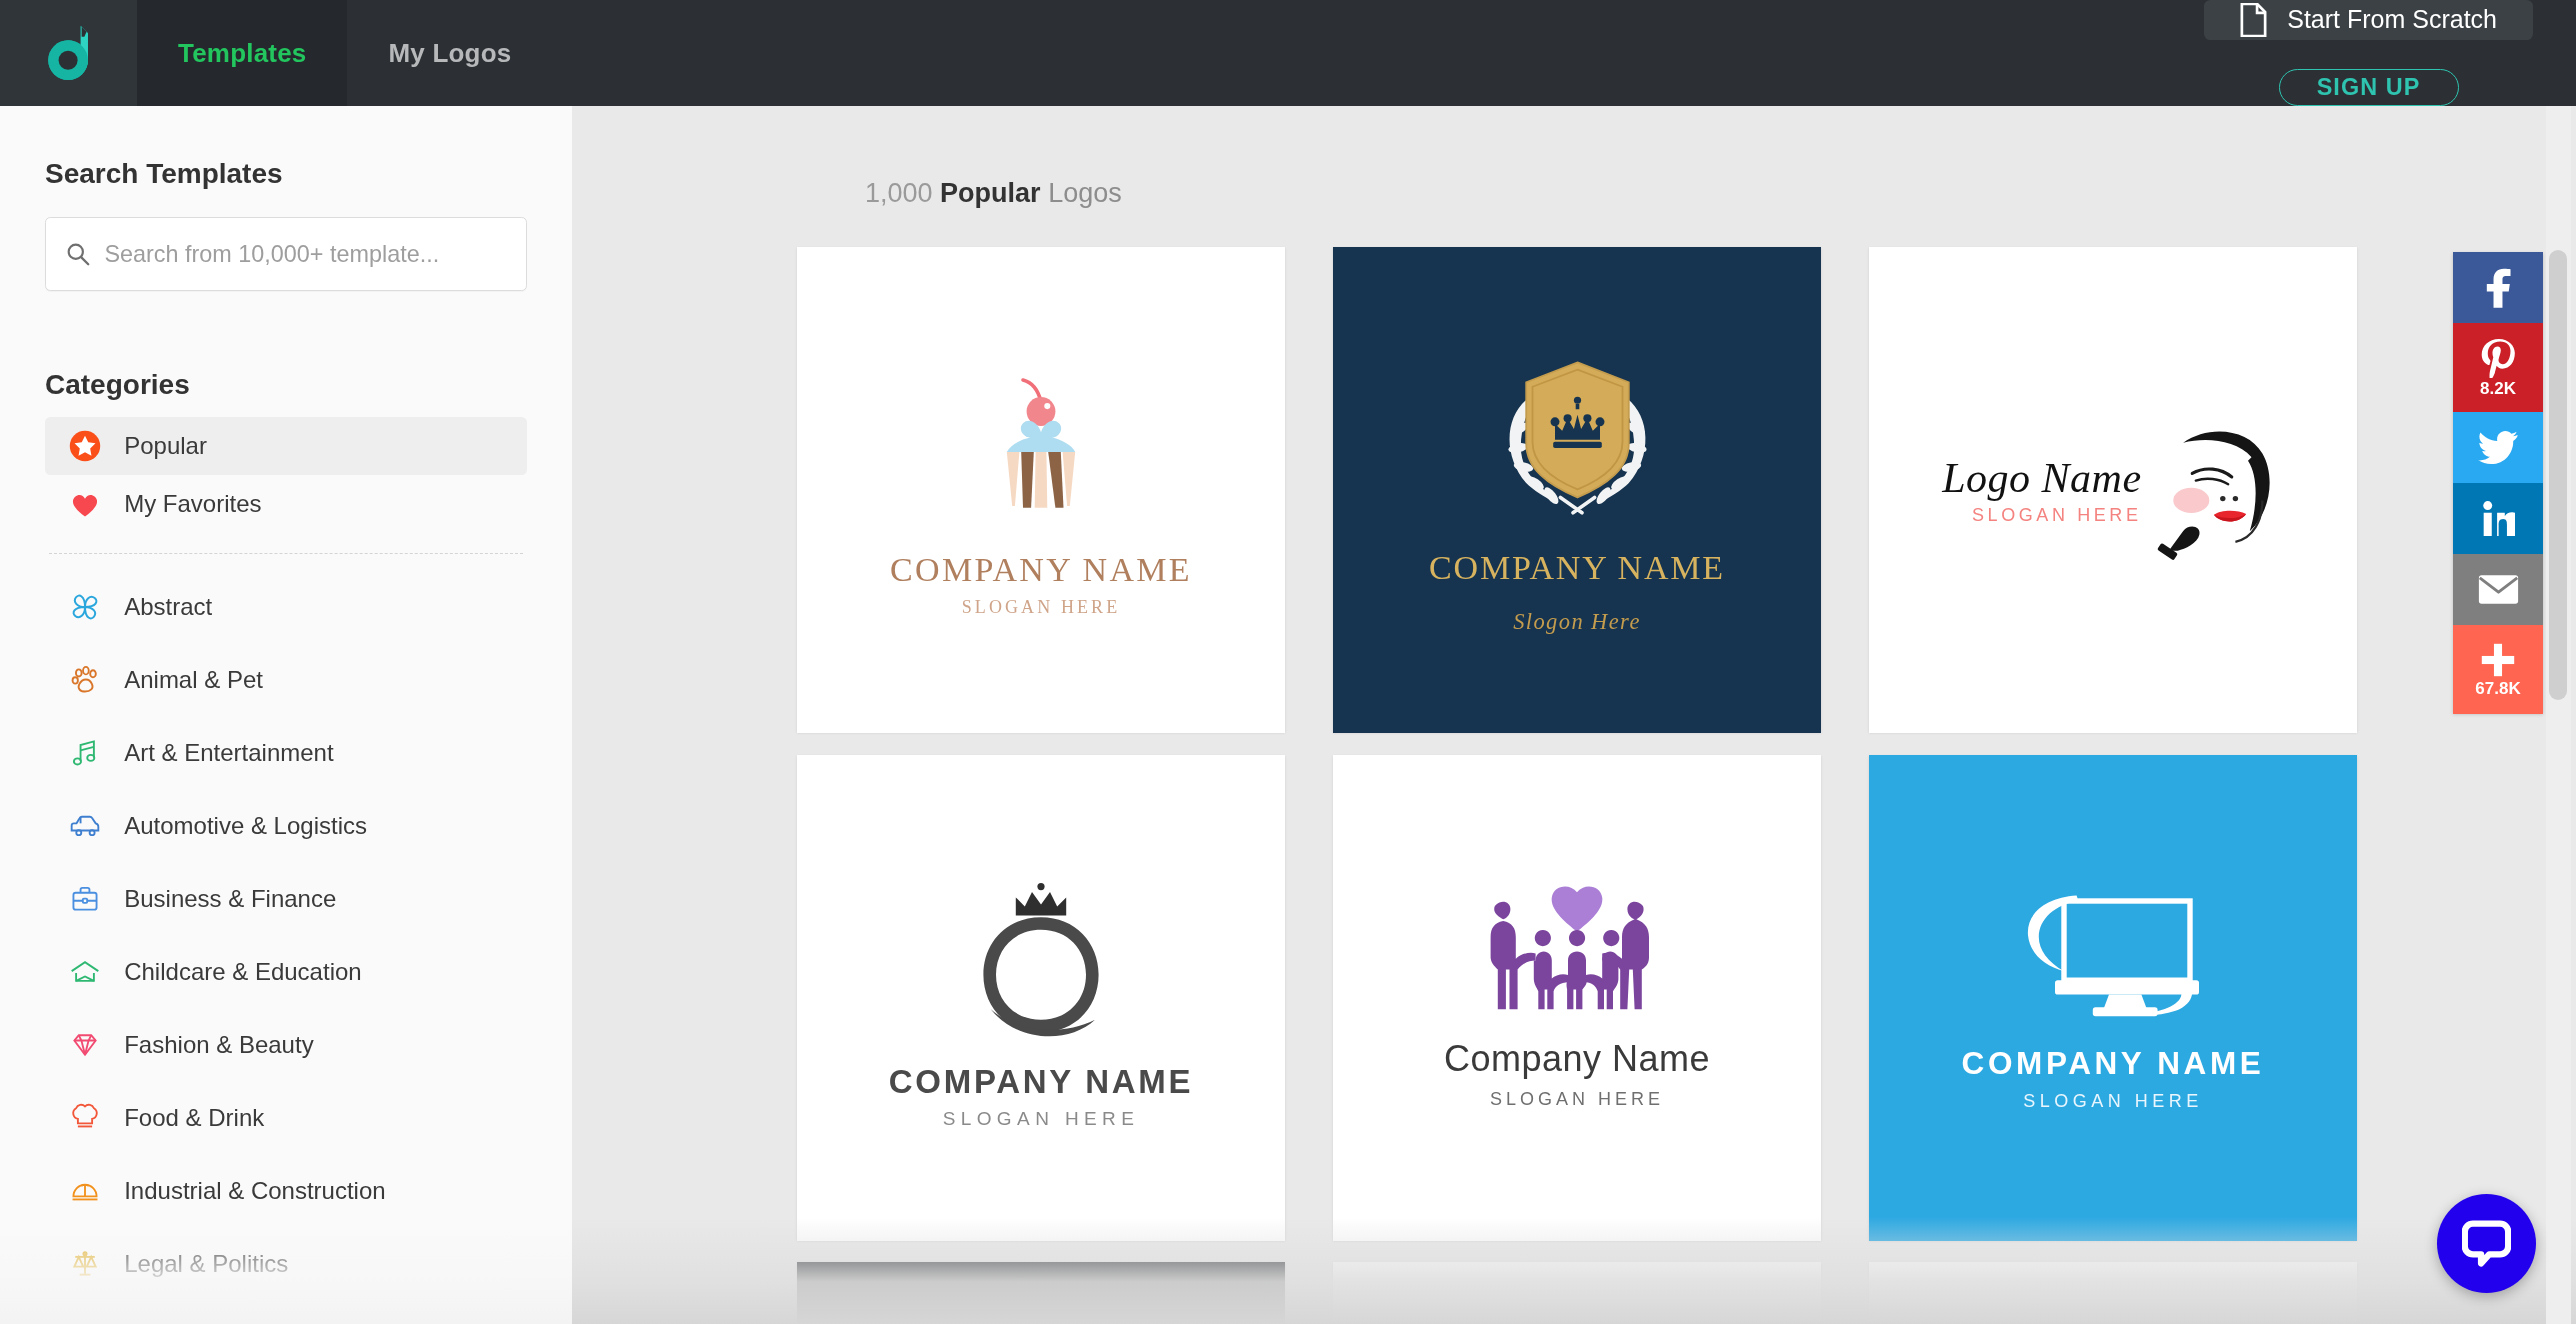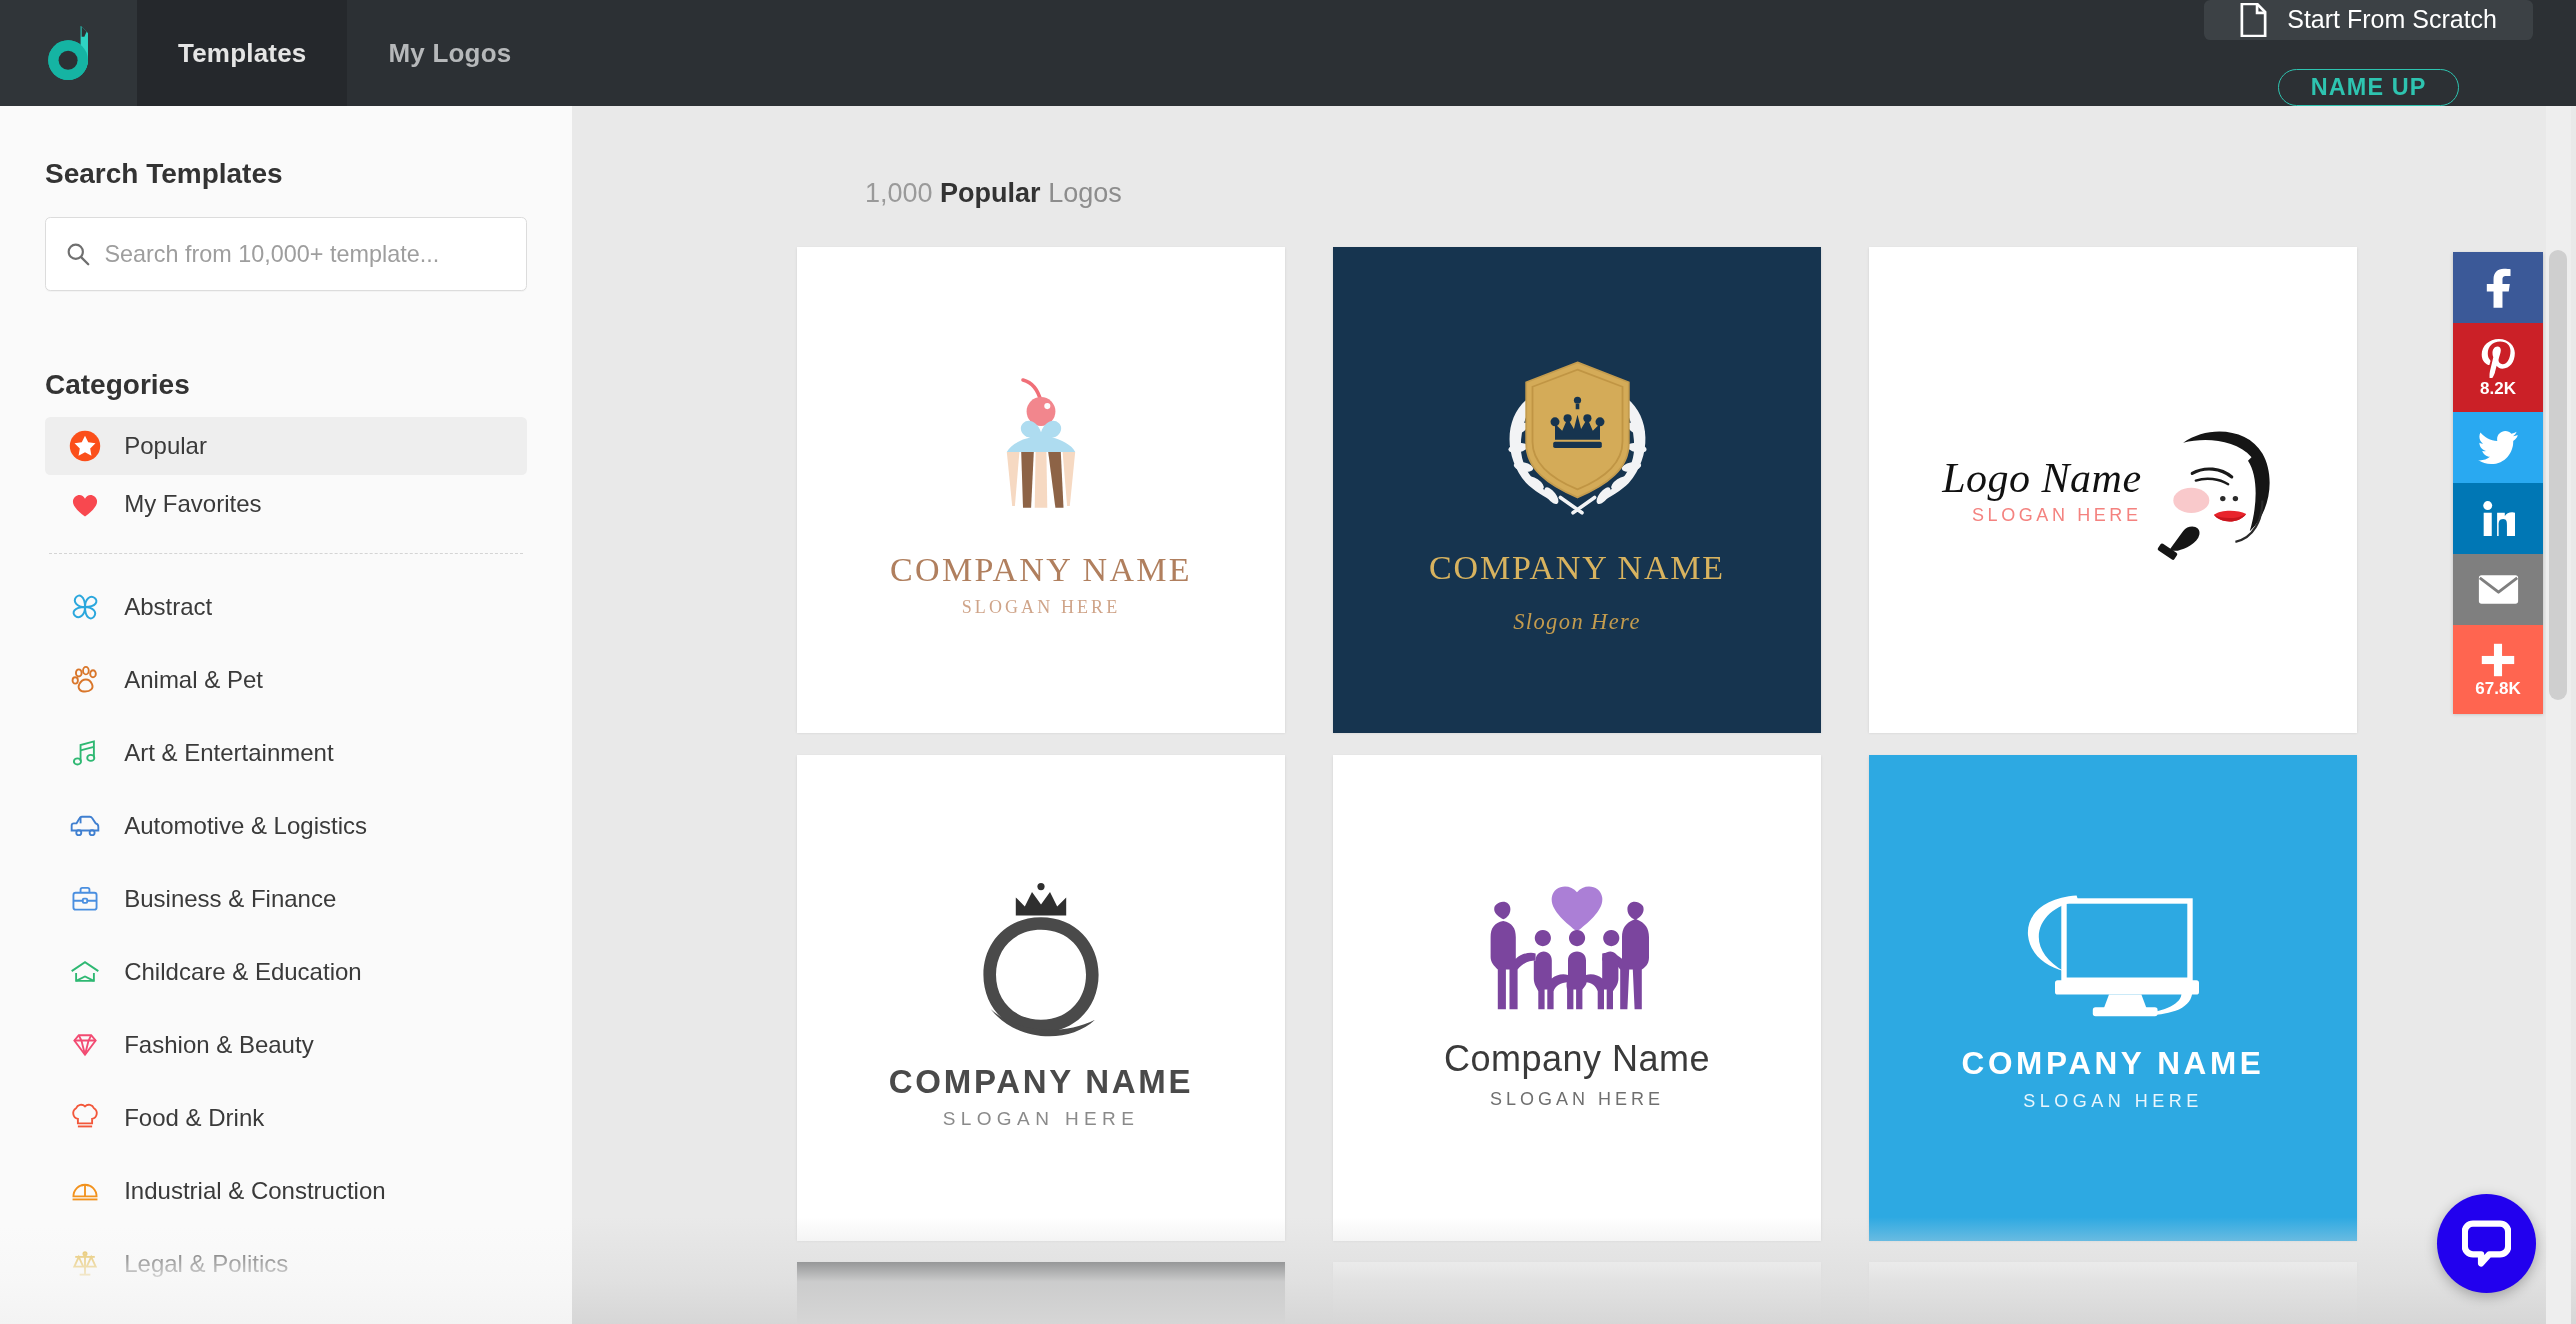--- a/index.html
+++ b/index.html
@@ -25,21 +25,21 @@
     background: #303539;
   }
   .logo-mark { width: 56px; height: 58px; display:block; }
   .nav-tabs { display: flex; align-items: stretch; }
   .nav-tab {
     display: flex; align-items: center; justify-content: center;
     padding: 0 41px;
     font-size: 26px; font-weight: bold; letter-spacing: 0.2px;
     color: #b6b8ba; cursor: pointer; user-select: none;
   }
-  .nav-tab.active { color: #e5e5e5; background: #25282c; font-weight: bold; }
+  .nav-tab.active { color: #22c55e; background: #25282c; font-weight: bold; }
   .header-spacer { flex: 1; }
   .header-right {
     display: flex; align-items: center; gap: 29px;
     padding-right: 43px;
     flex-direction: column;
   }
   .scratch-btn {
     display: flex; align-items: center; gap: 20px;
     background: #3c4145;
     border-radius: 6.3px;
@@ -244,21 +244,21 @@
 
   <div class="header-right">
     <div class="scratch-btn">
       <svg class="doc-icon" viewBox="0 0 30 38">
         <path d="M2 1 h17 l9 9 v27 h-26 z" fill="none" stroke="#ffffff" stroke-width="3"></path>
         <path d="M19 1 v10 h9" fill="none" stroke="#ffffff" stroke-width="3"></path>
       </svg>
       <span>Start From Scratch</span>
     </div>
     <div class="signup-btn">
-      <span>NAME UP</span>
+      <span>SIGN UP</span>
     </div>
   </div>
 </div>
 
 <div class="sidebar">
   <div class="sidebar-inner">
     <div class="side-heading">Search Templates</div>
 
     <div class="search-wrap">
       <svg class="search-icon" viewBox="0 0 27 27">

